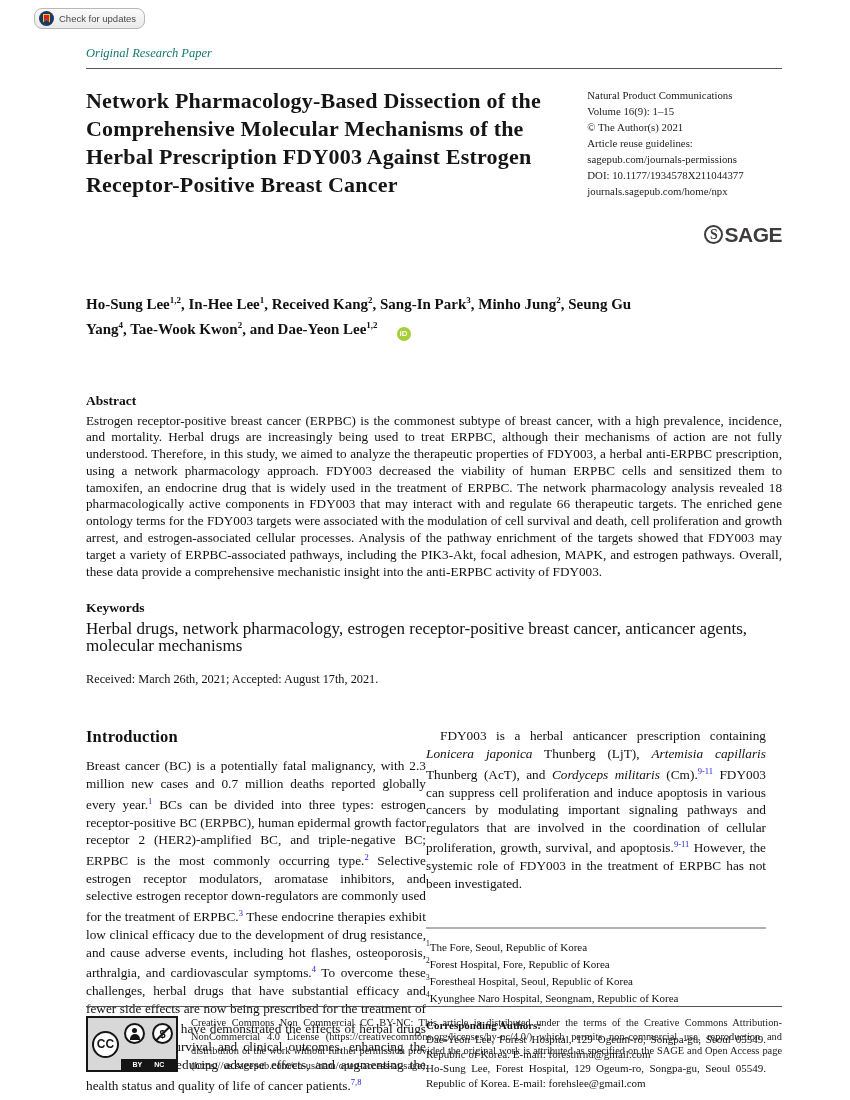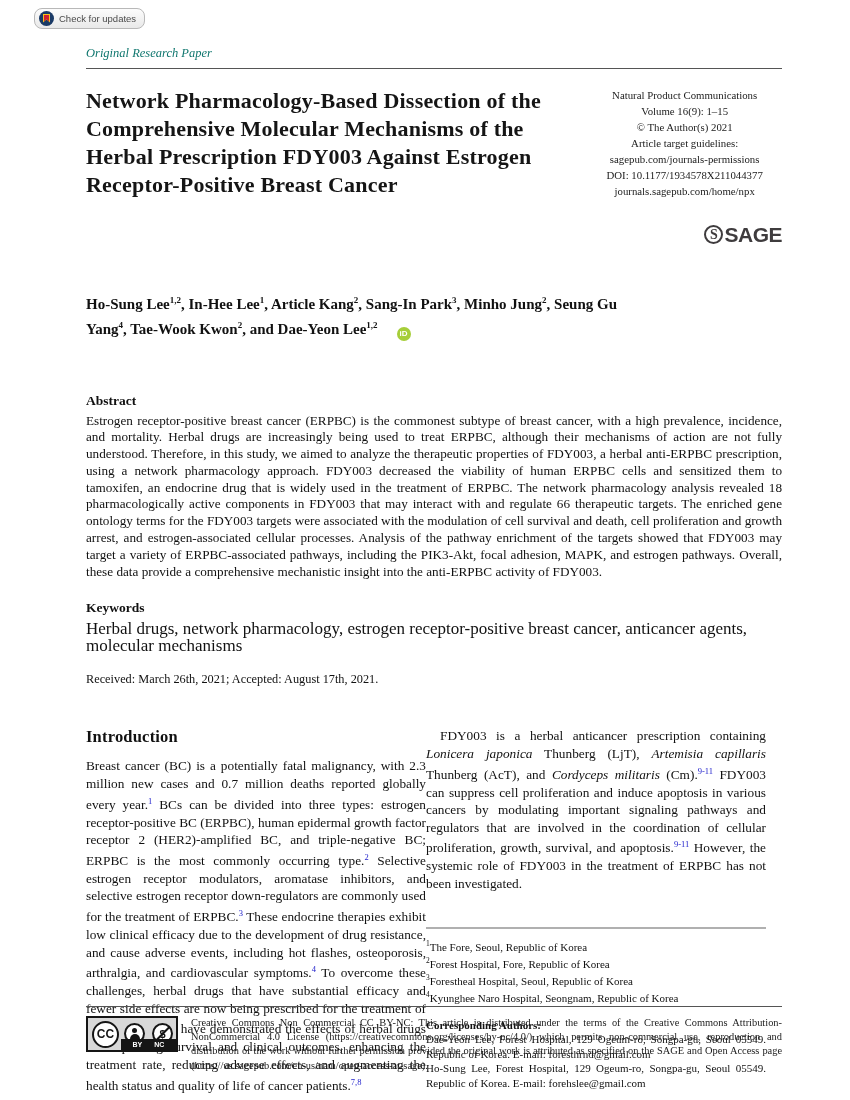--- a/index.html
+++ b/index.html
@@ -30,21 +30,21 @@
     clip-path:polygon(0 0,100% 0,100% 100%,50% 68%,0 100%);
   }
 
   .content { position:absolute; left:86px; top:46px; width:696px; }
 
   .category { font-size:12.5px; font-style:italic; color:#0f766e; }
   .rule-top { border:none; border-top:1px solid #555; margin-top:7px; }
 
   .header-row { display:flex; justify-content:space-between; margin-top:18px; }
   .title { width:515px; font-size:22px; font-weight:bold; line-height:28px; letter-spacing:0.2px; color:#151515; }
-  .pub-info { width:200px; text-align:center; font-size:10.8px; line-height:16px; color:#1b1b1b; }
+  .pub-info { width:200px; text-align:left; font-size:10.8px; line-height:16px; color:#1b1b1b; }
   .sage-logo { margin-top:26px; display:flex; justify-content:flex-end; align-items:center; color:#3f3c3e; }
   .sage-s {
     width:19px; height:19px; border:2.2px solid #3f3c3e; border-radius:50%;
     display:flex; align-items:center; justify-content:center;
     font-size:14px; font-weight:bold; font-family:"Liberation Serif", serif; margin-right:1px;
   }
   .sage-word { font-family:"Liberation Sans", sans-serif; font-weight:bold; font-size:21px; letter-spacing:-0.5px; }
 
   .authors { margin-top:46px; width:560px; font-size:15px; font-weight:bold; line-height:21px; }
   .authors sup { font-size:9px; color:#111; }
@@ -71,21 +71,21 @@
   .indent { text-indent:14px; }
 
   .footnotes { margin-top:34px; border-top:2px solid #b0b0b0; padding-top:8px; }
   .footnotes p { font-size:11px; line-height:14.4px; text-align:left; }
   .footnotes sup { font-size:7.5px; color:#111; }
   .corr { margin-top:13px; }
   .corr-heading { font-size:11px; font-weight:bold; line-height:14.4px; }
   .corr p { text-align:justify; }
 
   .footer { position:absolute; left:86px; top:1006px; width:696px; border-top:1px solid #555; padding-top:9px; display:flex; gap:13px; }
-  .cc-badge { width:92px; height:36px; background:#d8d8d8; border:2px solid #151515; display:grid; grid-template-columns:33px 1fr; flex:none; }
+  .cc-badge { width:92px; height:56px; background:#d8d8d8; border:2px solid #151515; display:grid; grid-template-columns:33px 1fr; flex:none; }
   .cc-circle {
     width:27px; height:27px; border:2.5px solid #151515; border-radius:50%; background:#fff;
     margin:auto 0 auto 4px; display:flex; align-items:center; justify-content:center;
     font-family:"Liberation Sans", sans-serif; font-weight:bold; font-size:12px; color:#151515;
   }
   .cc-right { position:relative; display:flex; align-items:flex-start; justify-content:center; gap:7px; padding-top:5px; }
   .cc-icon {
     width:21px; height:21px; border:2px solid #151515; border-radius:50%; background:#fff;
     display:flex; flex-direction:column; align-items:center; justify-content:center; position:relative;
     font-family:"Liberation Sans", sans-serif; font-weight:bold; font-size:11px; color:#151515;
@@ -114,32 +114,32 @@
 
     <div class="category">Original Research Paper</div>
     <hr class="rule-top">
 
     <div class="header-row">
       <h1 class="title">Network Pharmacology-Based Dissection of the Comprehensive Molecular Mechanisms of the Herbal Prescription FDY003 Against Estrogen Receptor-Positive Breast Cancer</h1>
       <div class="pub-info">
         <div>Natural Product Communications</div>
         <div>Volume 16(9): 1–15</div>
         <div>© The Author(s) 2021</div>
-        <div>Article target guidelines:</div>
+        <div>Article reuse guidelines:</div>
         <div>sagepub.com/journals-permissions</div>
         <div>DOI: 10.1177/1934578X211044377</div>
         <div>journals.sagepub.com/home/npx</div>
         <div class="sage-logo">
           <span class="sage-s">S</span>
           <span class="sage-word">SAGE</span>
         </div>
       </div>
     </div>
 
-    <p class="authors"><span><span>Ho-Sung Lee</span><sup>1,2</sup><span>, In-Hee Lee</span><sup>1</sup><span>, Article Kang</span><sup>2</sup><span>, Sang-In Park</span><sup>3</sup><span>, Minho Jung</span><sup>2</sup><span>, Seung Gu Yang</span><sup>4</sup><span>, Tae-Wook Kwon</span><sup>2</sup><span>, and Dae-Yeon Lee</span><sup>1,2</sup></span><span class="orcid">iD</span></p>
+    <p class="authors"><span><span>Ho-Sung Lee</span><sup>1,2</sup><span>, In-Hee Lee</span><sup>1</sup><span>, Received Kang</span><sup>2</sup><span>, Sang-In Park</span><sup>3</sup><span>, Minho Jung</span><sup>2</sup><span>, Seung Gu Yang</span><sup>4</sup><span>, Tae-Wook Kwon</span><sup>2</sup><span>, and Dae-Yeon Lee</span><sup>1,2</sup></span><span class="orcid">iD</span></p>
 
     <div class="abstract-sec">
       <div class="sec-label">Abstract</div>
       <p class="abstract-text">Estrogen receptor-positive breast cancer (ERPBC) is the commonest subtype of breast cancer, with a high prevalence, incidence, and mortality. Herbal drugs are increasingly being used to treat ERPBC, although their mechanisms of action are not fully understood. Therefore, in this study, we aimed to analyze the therapeutic properties of FDY003, a herbal anti-ERPBC prescription, using a network pharmacology approach. FDY003 decreased the viability of human ERPBC cells and sensitized them to tamoxifen, an endocrine drug that is widely used in the treatment of ERPBC. The network pharmacology analysis revealed 18 pharmacologically active components in FDY003 that may interact with and regulate 66 therapeutic targets. The enriched gene ontology terms for the FDY003 targets were associated with the modulation of cell survival and death, cell proliferation and growth arrest, and estrogen-associated cellular processes. Analysis of the pathway enrichment of the targets showed that FDY003 may target a variety of ERPBC-associated pathways, including the PIK3-Akt, focal adhesion, MAPK, and estrogen pathways. Overall, these data provide a comprehensive mechanistic insight into the anti-ERPBC activity of FDY003.</p>
     </div>
 
     <div class="keywords-sec">
       <div class="sec-label">Keywords</div>
       <p class="keywords-text">Herbal drugs, network pharmacology, estrogen receptor-positive breast cancer, anticancer agents, molecular mechanisms</p>
     </div>

